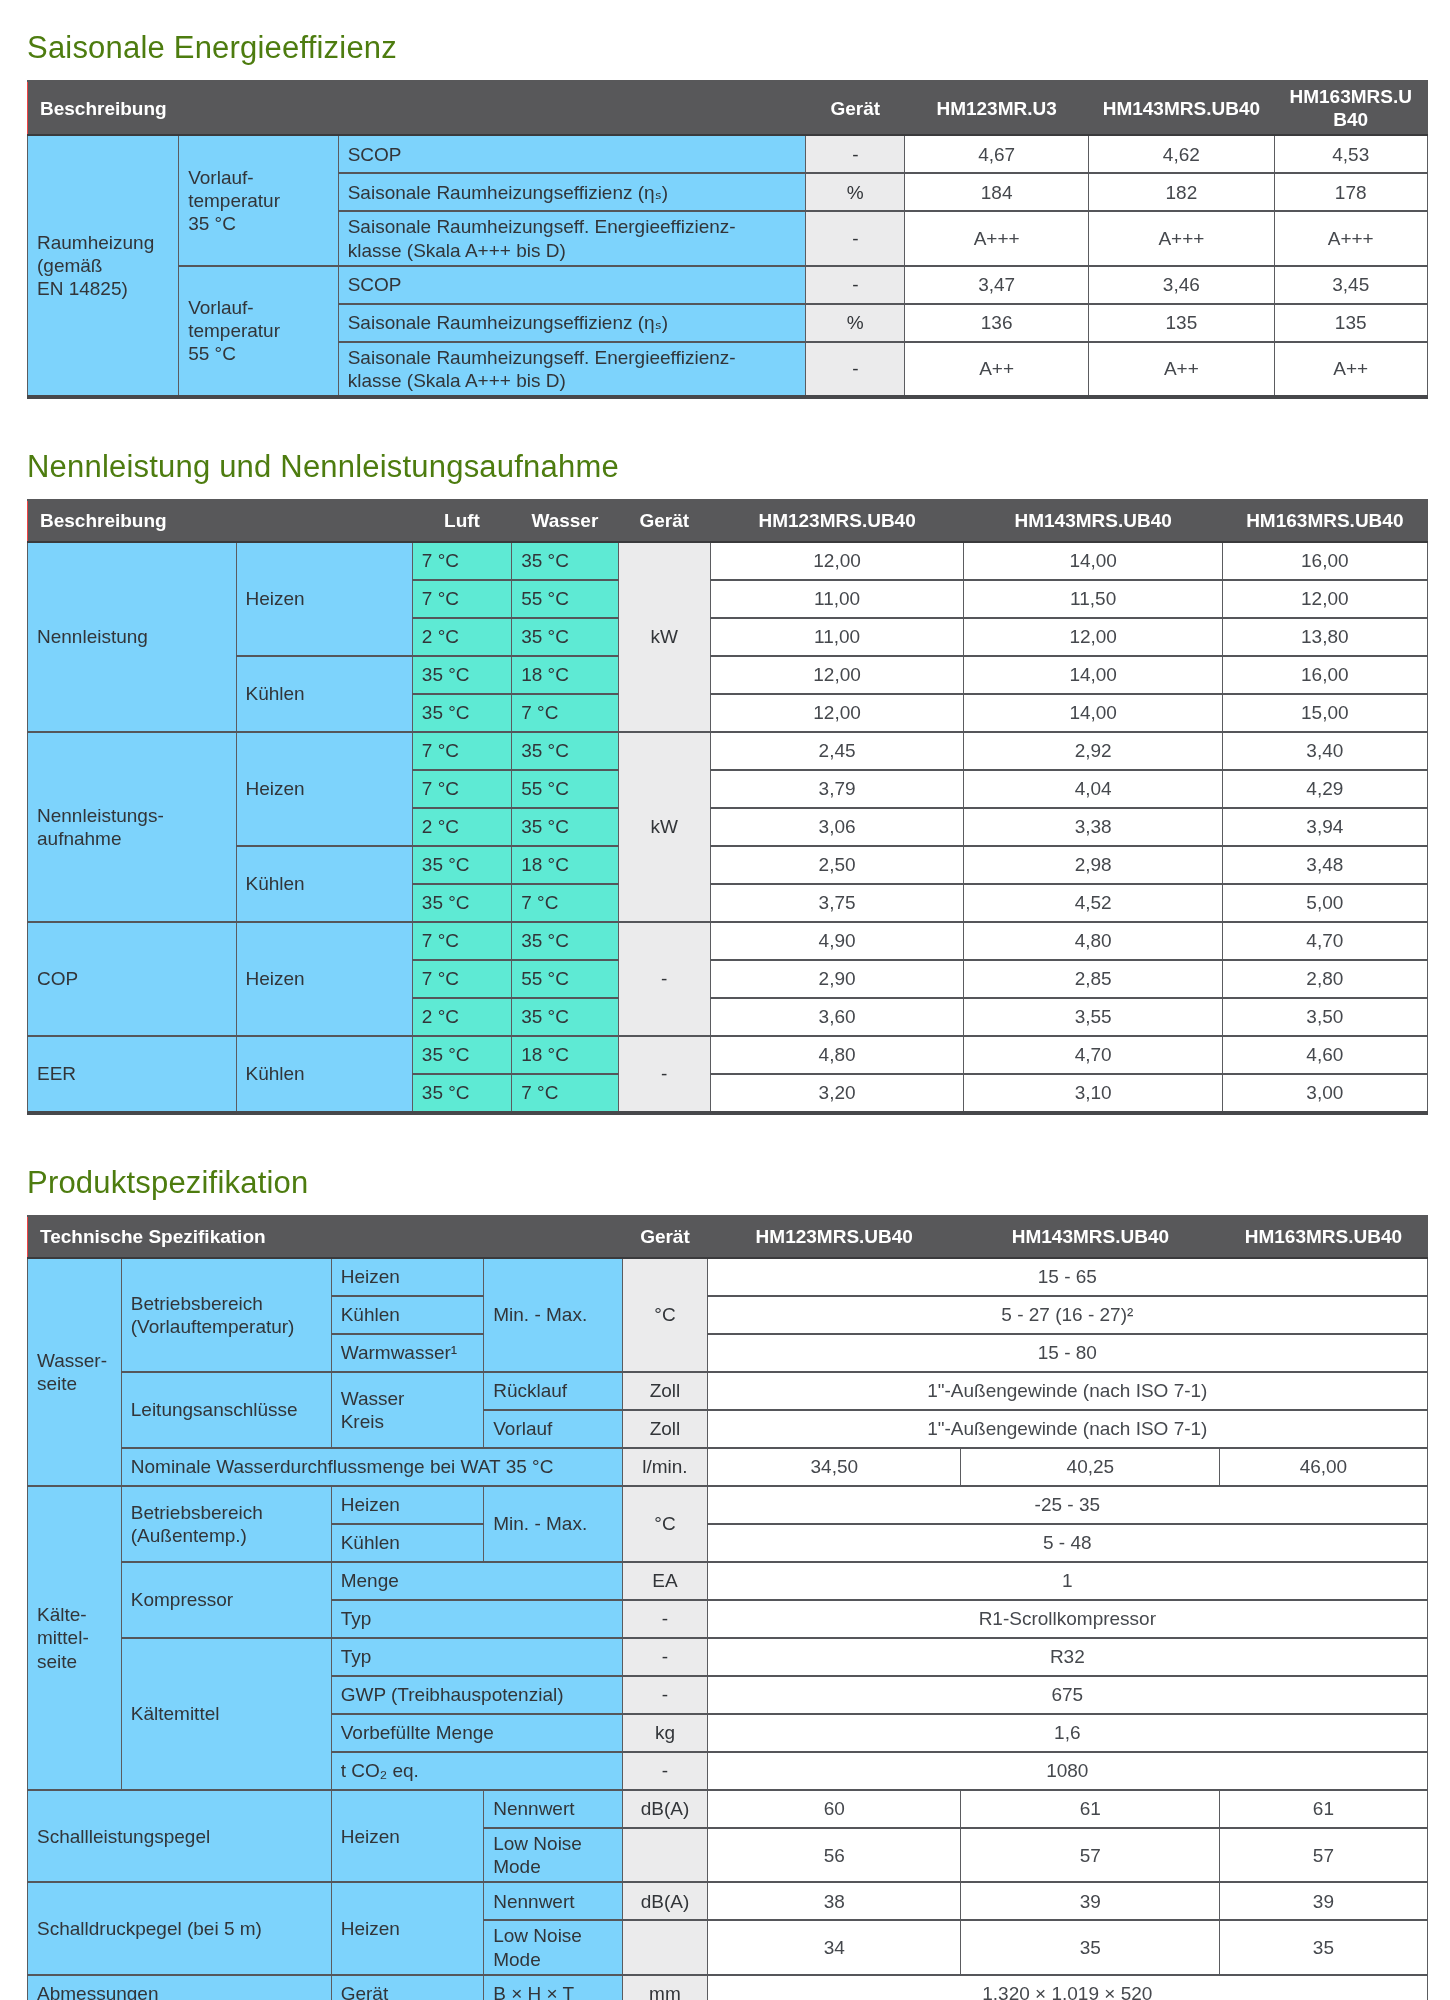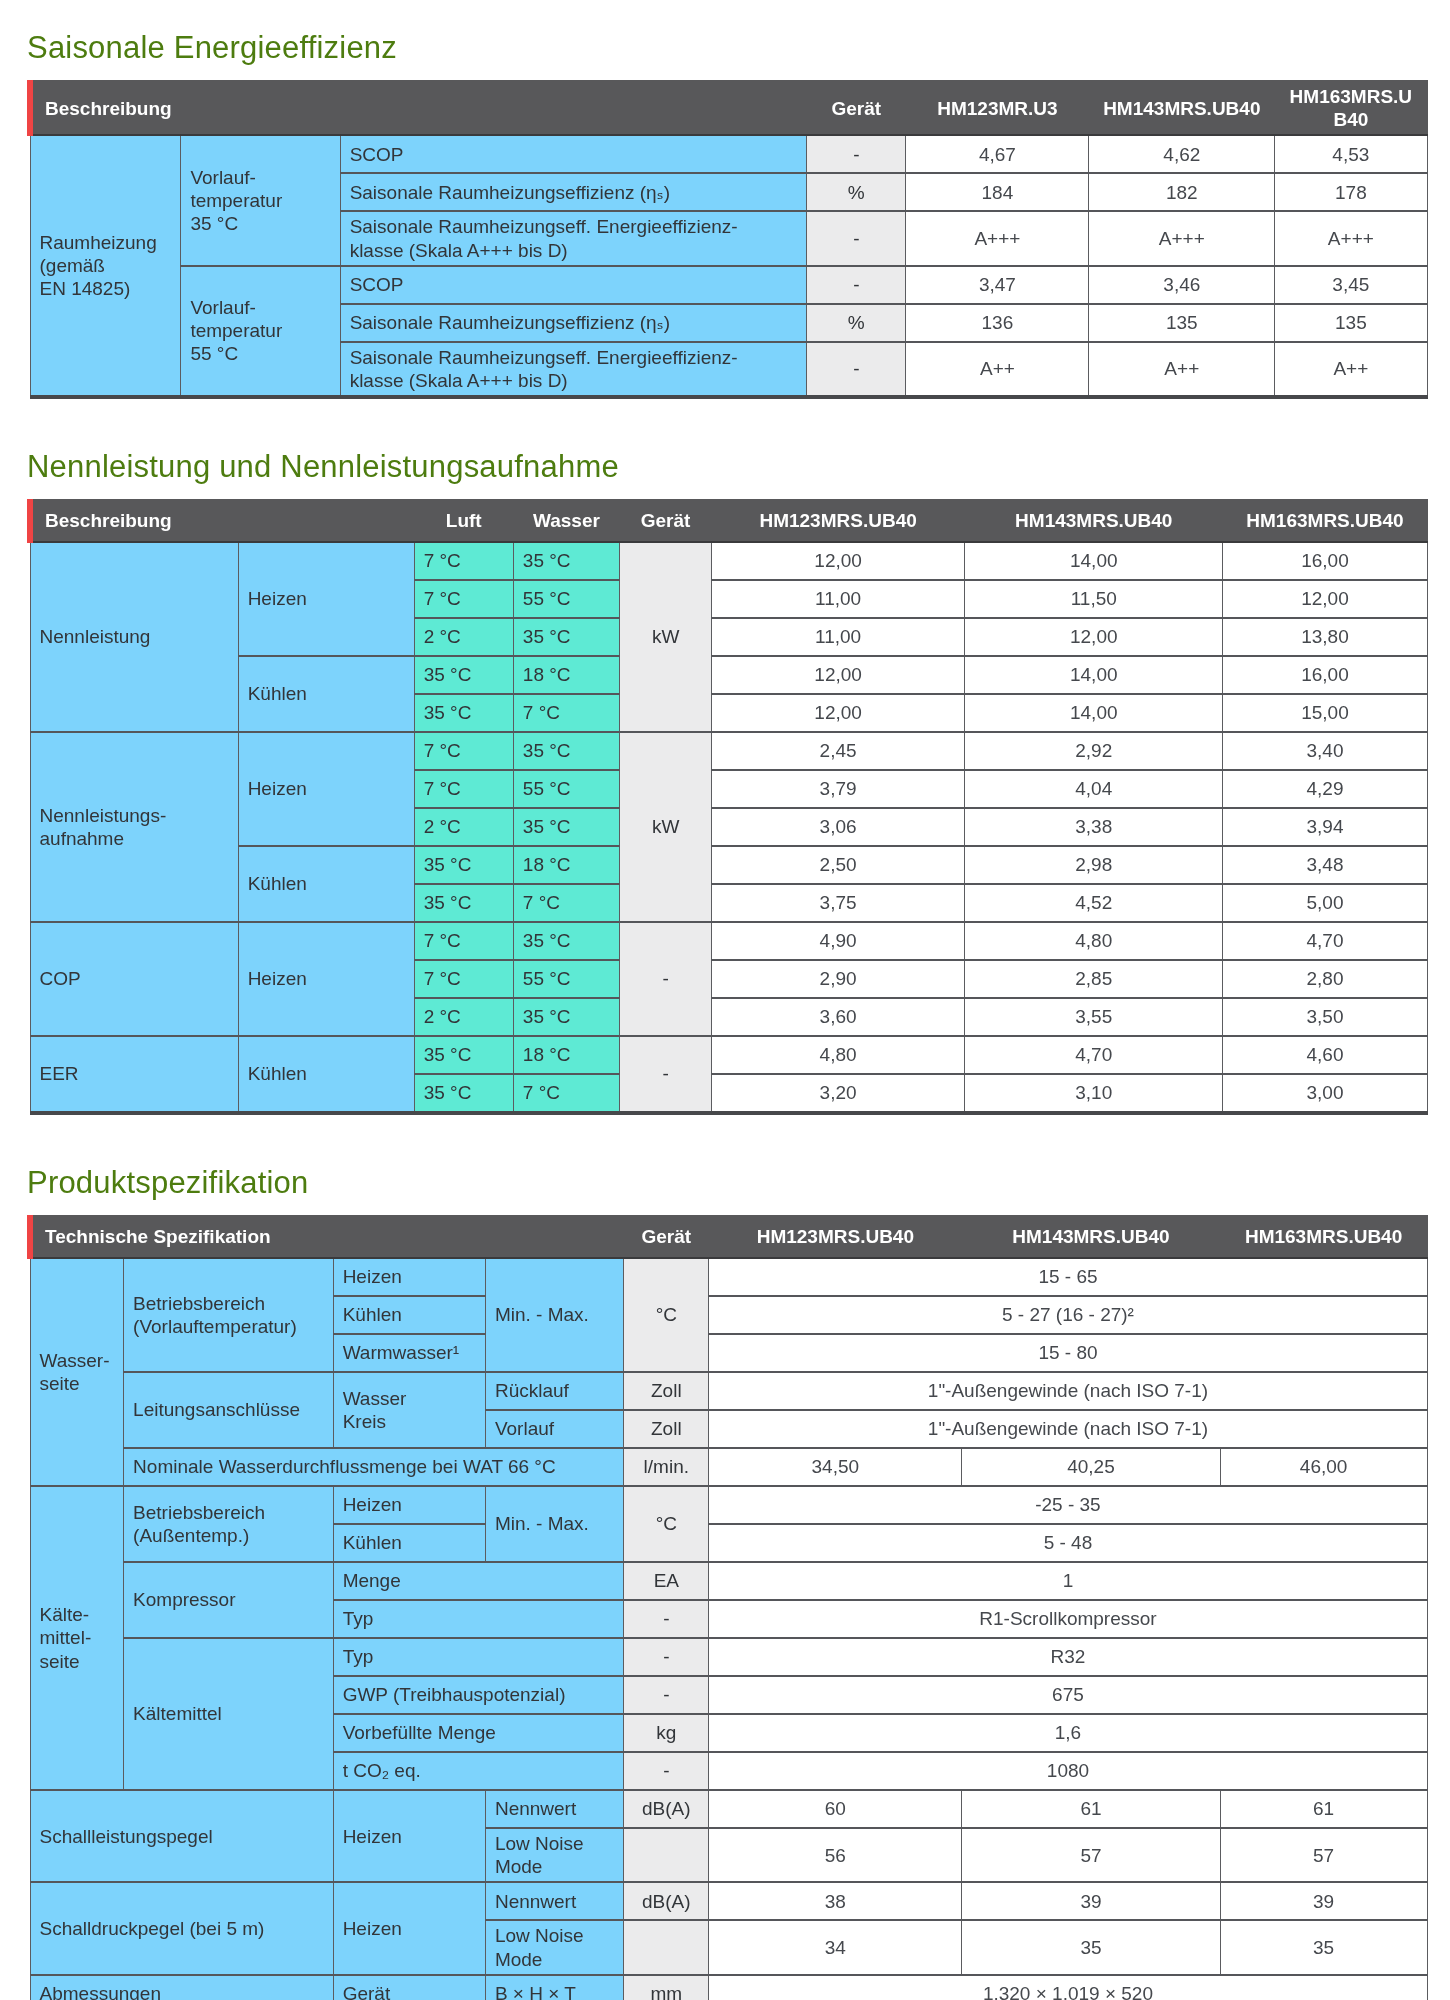--- a/index.html
+++ b/index.html
@@ -37,21 +37,21 @@
   table.spec th{
     background:#58585a;
     color:#ffffff;
     font-weight:700;
     height:34px;
     border:2px solid #58585a;
     border-left:2px solid #fdfdfd;
     border-bottom:2px solid #3a3a3c;
     text-align:center;
   }
-  table.spec th:first-child{border-left:6px solid #ef4444;}
+  table.spec th:first-child{border-left:1px solid #ef4444;}
   table.spec th.hL{text-align:left;padding-left:12px;}
   table.spec td{
     height:30px;
     border:1px solid #5b5c60;
     border-top:2px solid #55565a;
     border-bottom:2px solid #55565a;
   }
   td.l{background:#7dd3fc;text-align:left;color:#323539;}
   td.t{background:#5eead4;text-align:left;color:#323539;}
   td.u{background:#ebebec;text-align:center;color:#323539;padding:3px 3px;}
@@ -345,21 +345,21 @@
               <td class="l gt">Rücklauf</td>
               <td class="u gt">Zoll</td>
               <td colspan="3" class="v gt">1"-Außengewinde (nach ISO 7-1)</td>
             </tr>
             <tr>
               <td class="l">Vorlauf</td>
               <td class="u">Zoll</td>
               <td colspan="3" class="v">1"-Außengewinde (nach ISO 7-1)</td>
             </tr>
             <tr>
-              <td colspan="3" class="l gt">Nominale Wasserdurchflussmenge bei WAT 66 °C</td>
+              <td colspan="3" class="l gt">Nominale Wasserdurchflussmenge bei WAT 35 °C</td>
               <td class="u gt">l/min.</td>
               <td class="v gt">34,50</td>
               <td class="v gt">40,25</td>
               <td class="v gt">46,00</td>
             </tr>
             <tr>
               <td rowspan="8" class="l mt">Kälte-
 mittel-
 seite</td>
               <td rowspan="2" class="l mt">Betriebsbereich

